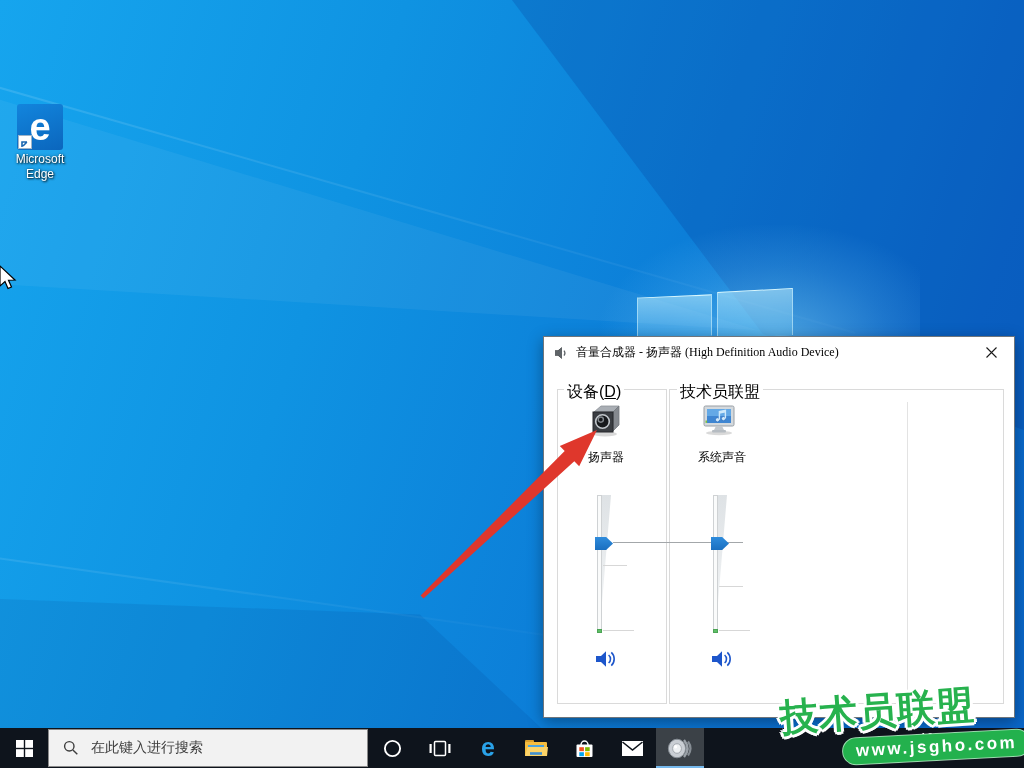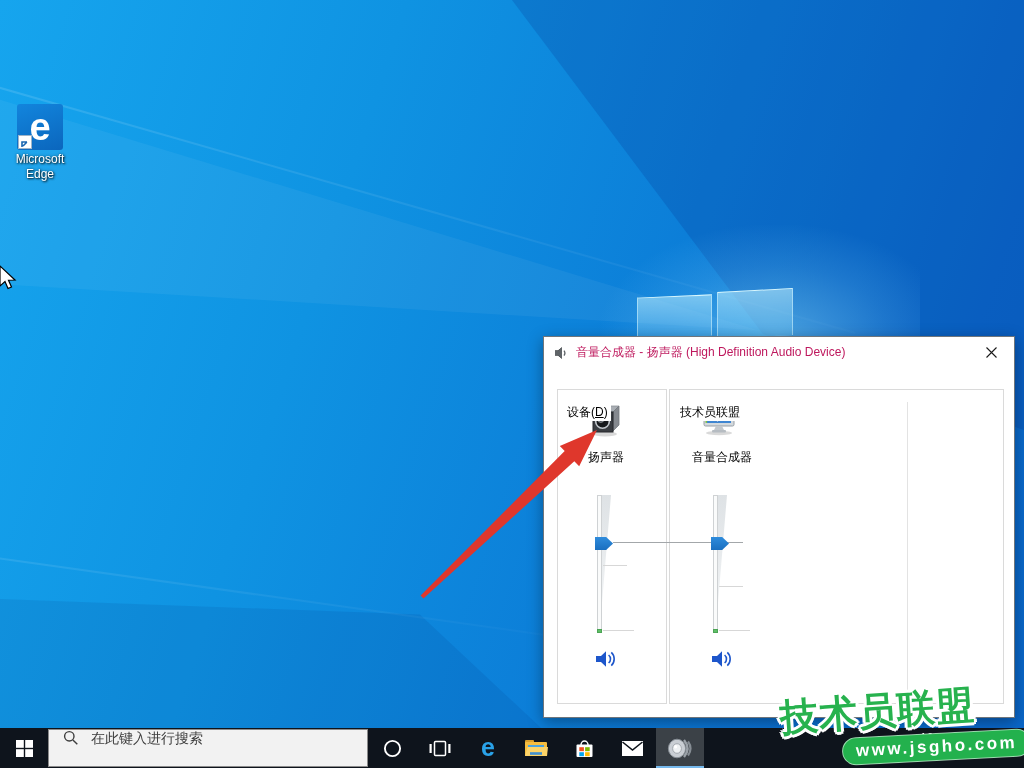--- a/index.html
+++ b/index.html
@@ -30,26 +30,26 @@
   .icon-edge{left:2px;top:104px;}
   .edge-tile{position:relative;width:46px;height:46px;margin:0 auto;background:linear-gradient(160deg,#1285dd,#0b66bd);border-radius:3px;}
   .edge-tile .e{position:absolute;left:0;right:0;top:1px;color:#fff;font-size:38px;font-weight:bold;line-height:44px;}
   .lnk{position:absolute;left:1px;bottom:1px;width:14px;height:14px;background:#fff;border:1px solid #9fb4c8;}
 
   
   .window{position:absolute;left:543px;top:336px;width:472px;height:382px;background:#fff;
     border:1px solid #6f757b;box-shadow:0 4px 14px rgba(0,0,0,.35);z-index:10;}
   .titlebar{position:absolute;left:0;top:0;right:0;height:31px;display:flex;align-items:center;background:#fff;}
   .titlebar .ticon{margin-left:10px;margin-right:7px;flex:0 0 auto;display:flex;}
-  .title{font-size:12px;color:#be185d;white-space:nowrap;}
+  .title{font-size:12px;color:#000000;white-space:nowrap;font-family:Liberation Serif, serif;}
   .closebtn{position:absolute;right:0;top:0;width:46px;height:31px;display:flex;align-items:center;justify-content:center;background:transparent;border:none;cursor:pointer;}
   .groupbox{position:absolute;top:52px;height:315px;border:1px solid #dadada;background:#fff;}
   .gb-device{left:13px;width:110px;}
   .gb-apps{left:125px;width:335px;}
-  .gb-label{position:absolute;top:45px;font-size:12px;color:#000;background:#fff;padding:0 3px;z-index:12;white-space:nowrap;margin-top:22px;}
+  .gb-label{position:absolute;top:45px;font-size:16px;color:#000;background:#fff;padding:0 3px;z-index:12;white-space:nowrap;}
   .gb-label .ak{text-decoration:underline;}
   .lbl-device{left:20px;}
   .lbl-apps{left:133px;}
   .col-sep{position:absolute;left:237px;top:12px;width:1px;height:296px;background:#e3e3e3;}
   .dev-item-icon{position:absolute;left:45px;top:66px;}
   .app-item-icon{position:absolute;left:157px;top:66px;}
   .item-name{position:absolute;top:112px;font-size:12px;color:#000;text-align:center;width:96px;}
   .name-device{left:14px;}
   .name-app{left:130px;}
   .slider{position:absolute;top:158px;width:20px;height:138px;cursor:pointer;}
@@ -82,21 +82,21 @@
   .wm-pill{position:absolute;left:62px;top:47px;background:#23b14d;border:1px solid rgba(255,255,255,.55);border-radius:15px;
     padding:3px 13px;transform:rotate(-3deg);}
   .wm-url{color:#fff;font-size:17px;font-weight:bold;letter-spacing:2.5px;white-space:nowrap;}
 
   
   .taskbar{position:absolute;left:0;top:728px;width:1024px;height:40px;background:#0e141c;z-index:20;display:flex;align-items:stretch;}
   .tb-btn{width:48px;display:flex;align-items:center;justify-content:center;cursor:pointer;flex:0 0 auto;position:relative;}
   .tb-btn.active{background:#3b4147;}
   .tb-btn.active::after{content:"";position:absolute;left:0;right:0;bottom:0;height:2px;background:#76b9ed;}
   .searchbox{width:320px;height:38px;margin-top:1px;background:#f2f2f2;border:1px solid #8a8a8a;
-    display:flex;flex:0 0 auto;cursor:text;}
+    display:flex;align-items:center;flex:0 0 auto;cursor:text;}
   .searchbox svg{margin:0 12px 0 14px;flex:0 0 auto;}
   .search-text{font-size:14px;color:#3d3d3d;white-space:nowrap;}
   .clock{position:absolute;right:74px;top:3px;font-size:12px;color:#fff;}
   .ac-btn{position:absolute;right:12px;top:0;height:40px;width:36px;display:flex;align-items:center;justify-content:center;cursor:pointer;}
 </style>
 </head>
 <body>
 
 <div class="screen">
 
@@ -184,21 +184,21 @@
         <rect x="6" y="6" width="24" height="7" fill="#64a9e6"></rect>
         <rect x="4.5" y="17.5" width="1.6" height="2.4" fill="#7bc043"></rect>
         <circle cx="16.5" cy="16.8" r="2.1" fill="#cfe9fb" stroke="#2f6fbe" stroke-width="0.7"></circle>
         <circle cx="22.5" cy="15.6" r="2.1" fill="#cfe9fb" stroke="#2f6fbe" stroke-width="0.7"></circle>
         <path d="M18.4,16.8 L18.4,8.6 L24.4,7.4 L24.4,15.6" stroke="#cfe9fb" stroke-width="1.4" fill="none"></path>
         <polygon points="18.4,8.6 24.4,7.4 24.4,9.6 18.4,10.8" fill="#cfe9fb"></polygon>
         <polygon points="15,23 21,23 23,27 13,27" fill="#c3c8cd"></polygon>
         <rect x="11" y="27" width="14" height="2.4" rx="1" fill="#b6bcc2"></rect>
       </svg>
     </div>
-    <div class="item-name name-app">音量合成器</div>
+    <div class="item-name name-app">系统声音</div>
 
     <div class="slider slider-app">
       <div class="wedge"></div>
       <div class="groove"></div>
       <div class="peak"></div>
       <div class="thumb" style="top: 42px;"></div>
     </div>
     <button class="mute mute-app">
       <svg width="22" height="20" viewBox="0 0 22 20">
         <polygon points="1,7 6,7 11,2.2 11,17.8 6,13 1,13" fill="#1d56cb"></polygon>

